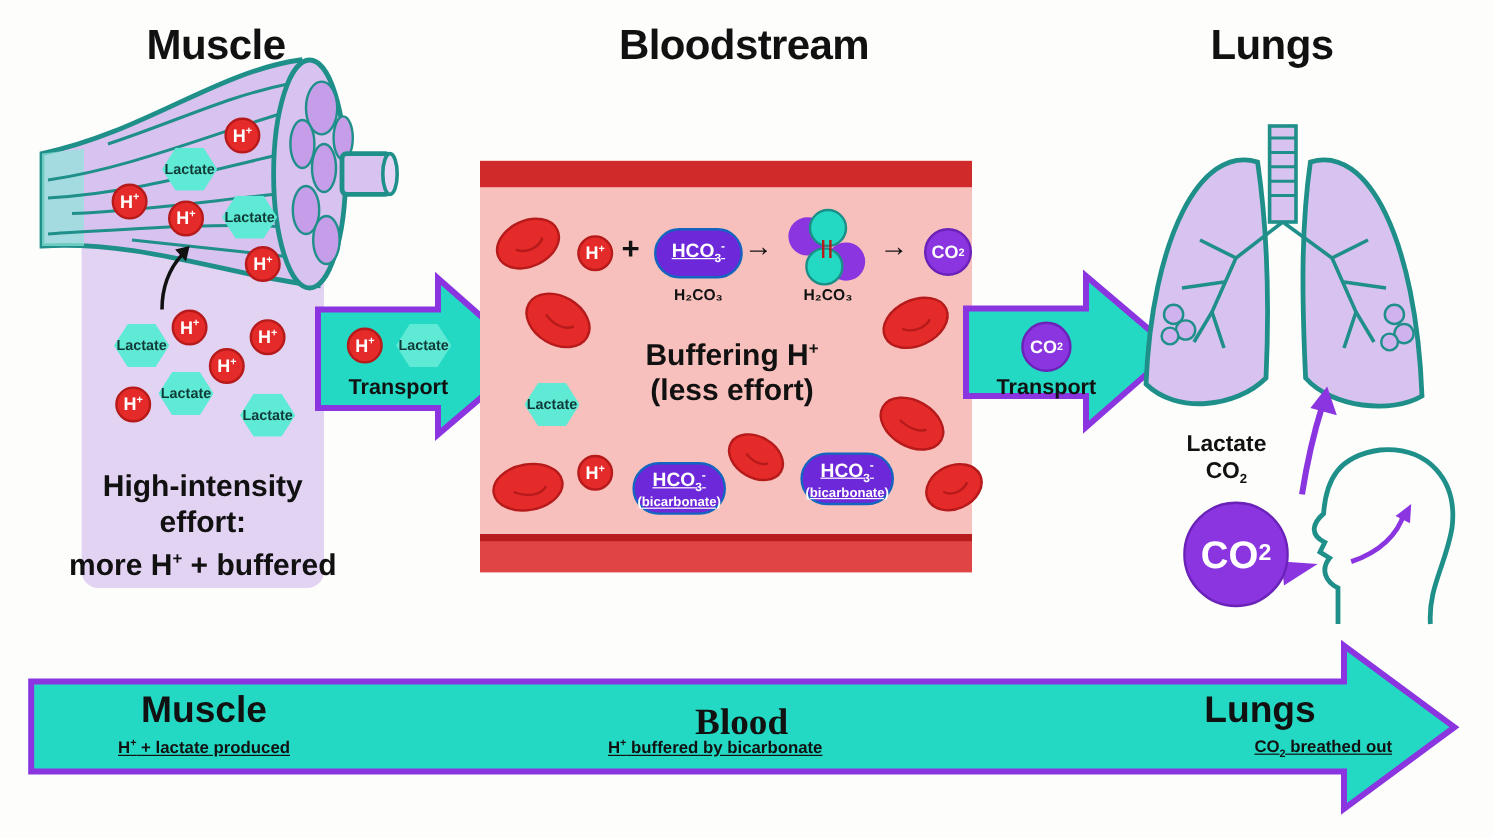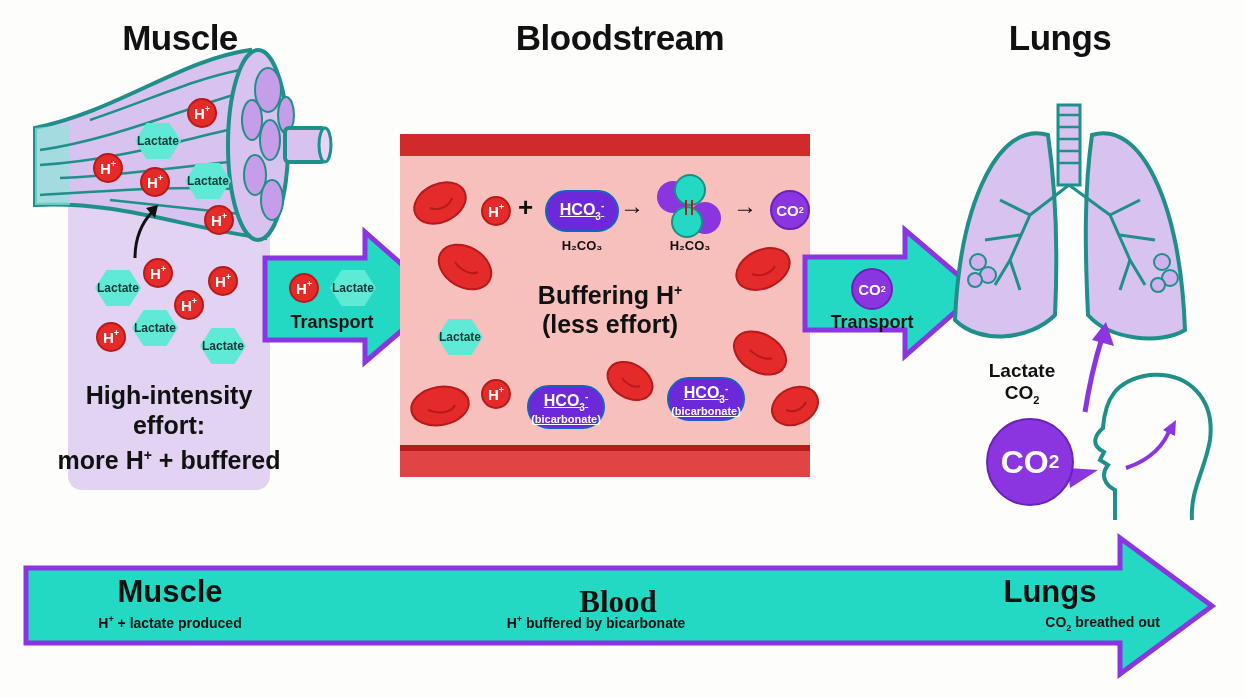--- a/index.html
+++ b/index.html
@@ -12,21 +12,21 @@
   .lac{position:absolute;width:46px;height:36px;background:#5eead4;clip-path:polygon(25% 0,75% 0,100% 50%,75% 100%,25% 100%,0 50%);display:flex;align-items:center;justify-content:center;font-size:12px;font-weight:bold;color:#103a38;}
   .lac::before{content:"";position:absolute;inset:0;}
   .bicarb{position:absolute;width:78px;height:44px;border-radius:22px;background:#6d28d9;border:2px solid #1565c0;box-sizing:border-box;color:#fff;font-weight:bold;text-align:center;line-height:1;text-decoration:underline;}
   .bicarb .f{font-size:16px;display:block;margin-top:5px;}
   .bicarb .f sub{font-size:10px;} .bicarb .f sup{font-size:10px;}
   .bicarb .n{font-size:11px;display:block;margin-top:1px;}
   .co2{position:absolute;border-radius:50%;background:#8a35e0;border:2px solid #6a22b8;box-sizing:border-box;color:#fff;font-weight:bold;display:flex;align-items:center;justify-content:center;}
   .co2 sub{font-size:60%;}
   .label-black{position:absolute;font-weight:bold;text-align:center;color:#111;}
   .bar-title{position:absolute;font-weight:bold;font-size:31px;text-align:center;color:#111;}
-  .bar-sub{position:absolute;font-weight:bold;font-size:14px;text-align:center;color:#111;}
+  .bar-sub{position:absolute;font-weight:bold;font-size:14px;text-align:center;color:#111;text-decoration:underline;}
   .bar-sub sup,.bar-sub sub{font-size:9px;}
 </style>
 </head>
 <body>
 
 <div class="abs heading" style="left:80px;top:18px;width:200px;">Muscle</div>
 <div class="abs heading" style="left:460px;top:18px;width:320px;">Bloodstream</div>
 <div class="abs heading" style="left:960px;top:18px;width:200px;">Lungs</div>
 
 <svg width="1244" height="698">
@@ -144,21 +144,21 @@
     <sup>+</sup>
   </div>
 <div class="ion" style="left:96px;top:322px;">
     <span>H</span>
     <sup>+</sup>
   </div>
 <div class="lac" style="left:95px;top:270px;">Lactate</div>
 <div class="lac" style="left:132px;top:310px;">Lactate</div>
 <div class="lac" style="left:200px;top:328px;">Lactate</div>
 
-<div class="label-black" style="left:40px;top:380px;width:258px;font-size:25px;line-height:30px;">
+<div class="label-black" style="left:40px;top:390px;width:258px;font-size:25px;line-height:30px;">
   <div>High-intensity</div>
   <div>effort:</div>
   <div><span>more H</span><sup style="font-size:14px">+</sup><span> + buffered</span></div>
 </div>
 
 <div class="ion" style="left:289px;top:273px;">
     <span>H</span>
     <sup>+</sup>
   </div>
 <div class="lac" style="left:330px;top:270px;">Lactate</div>

